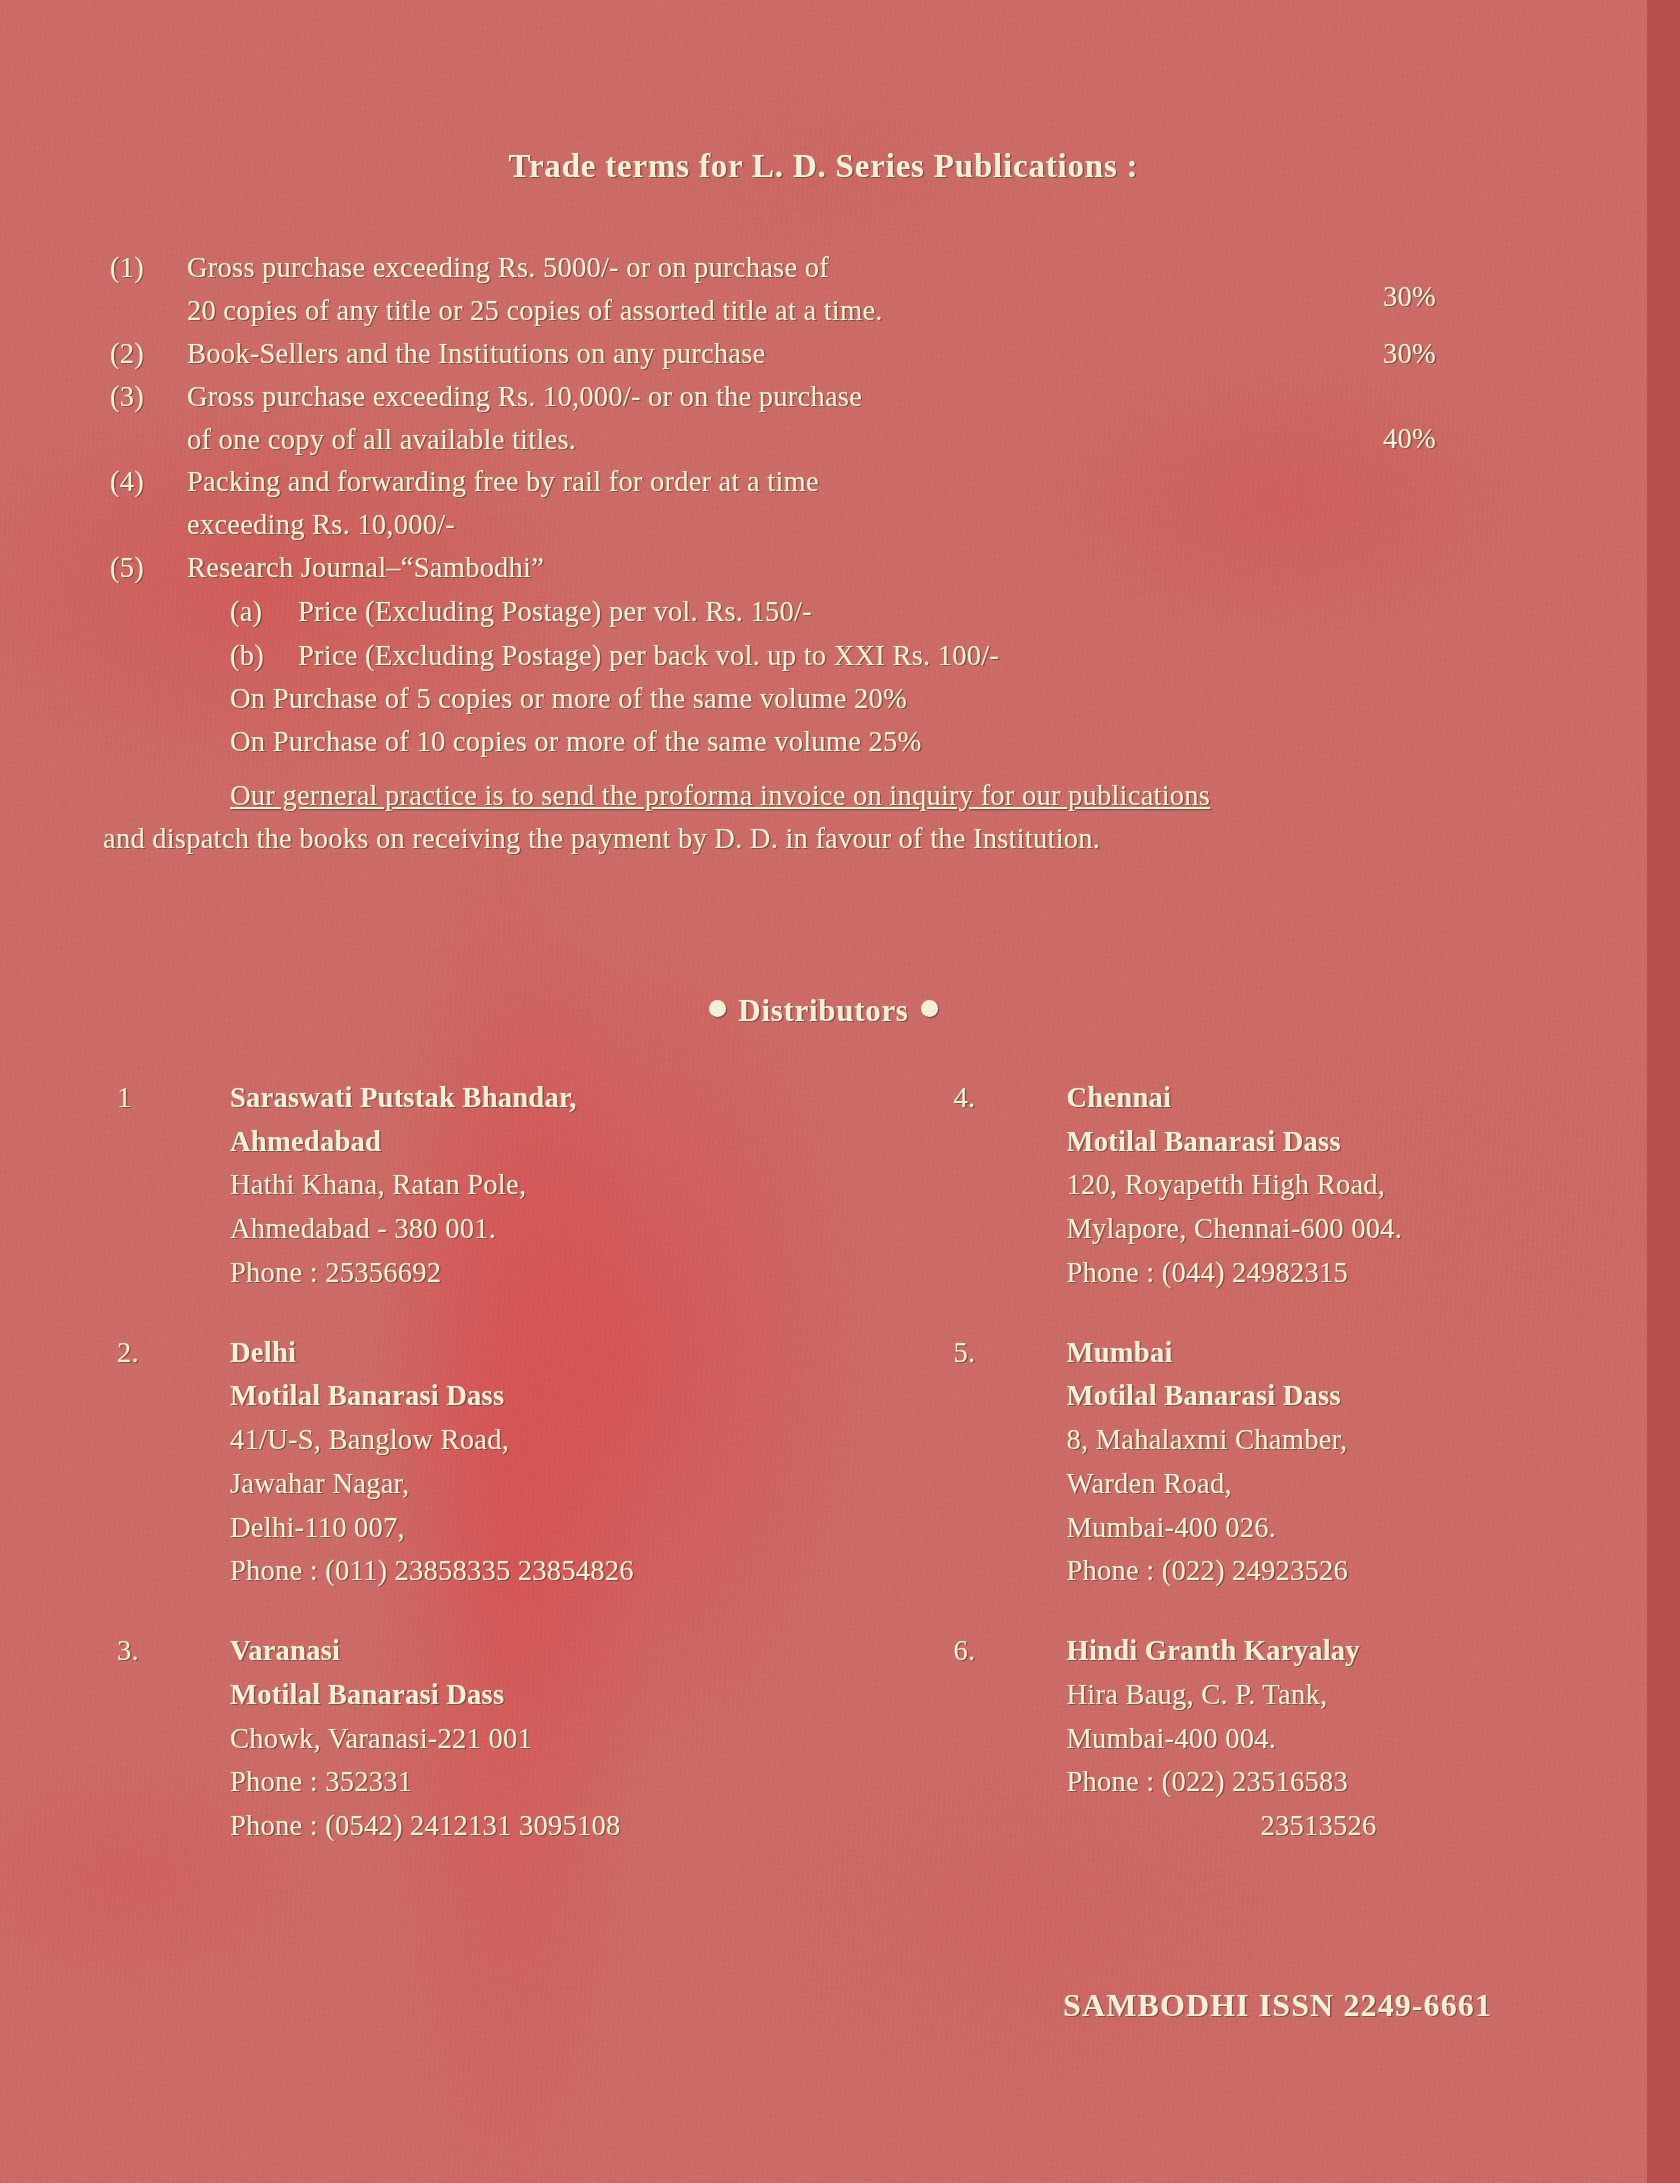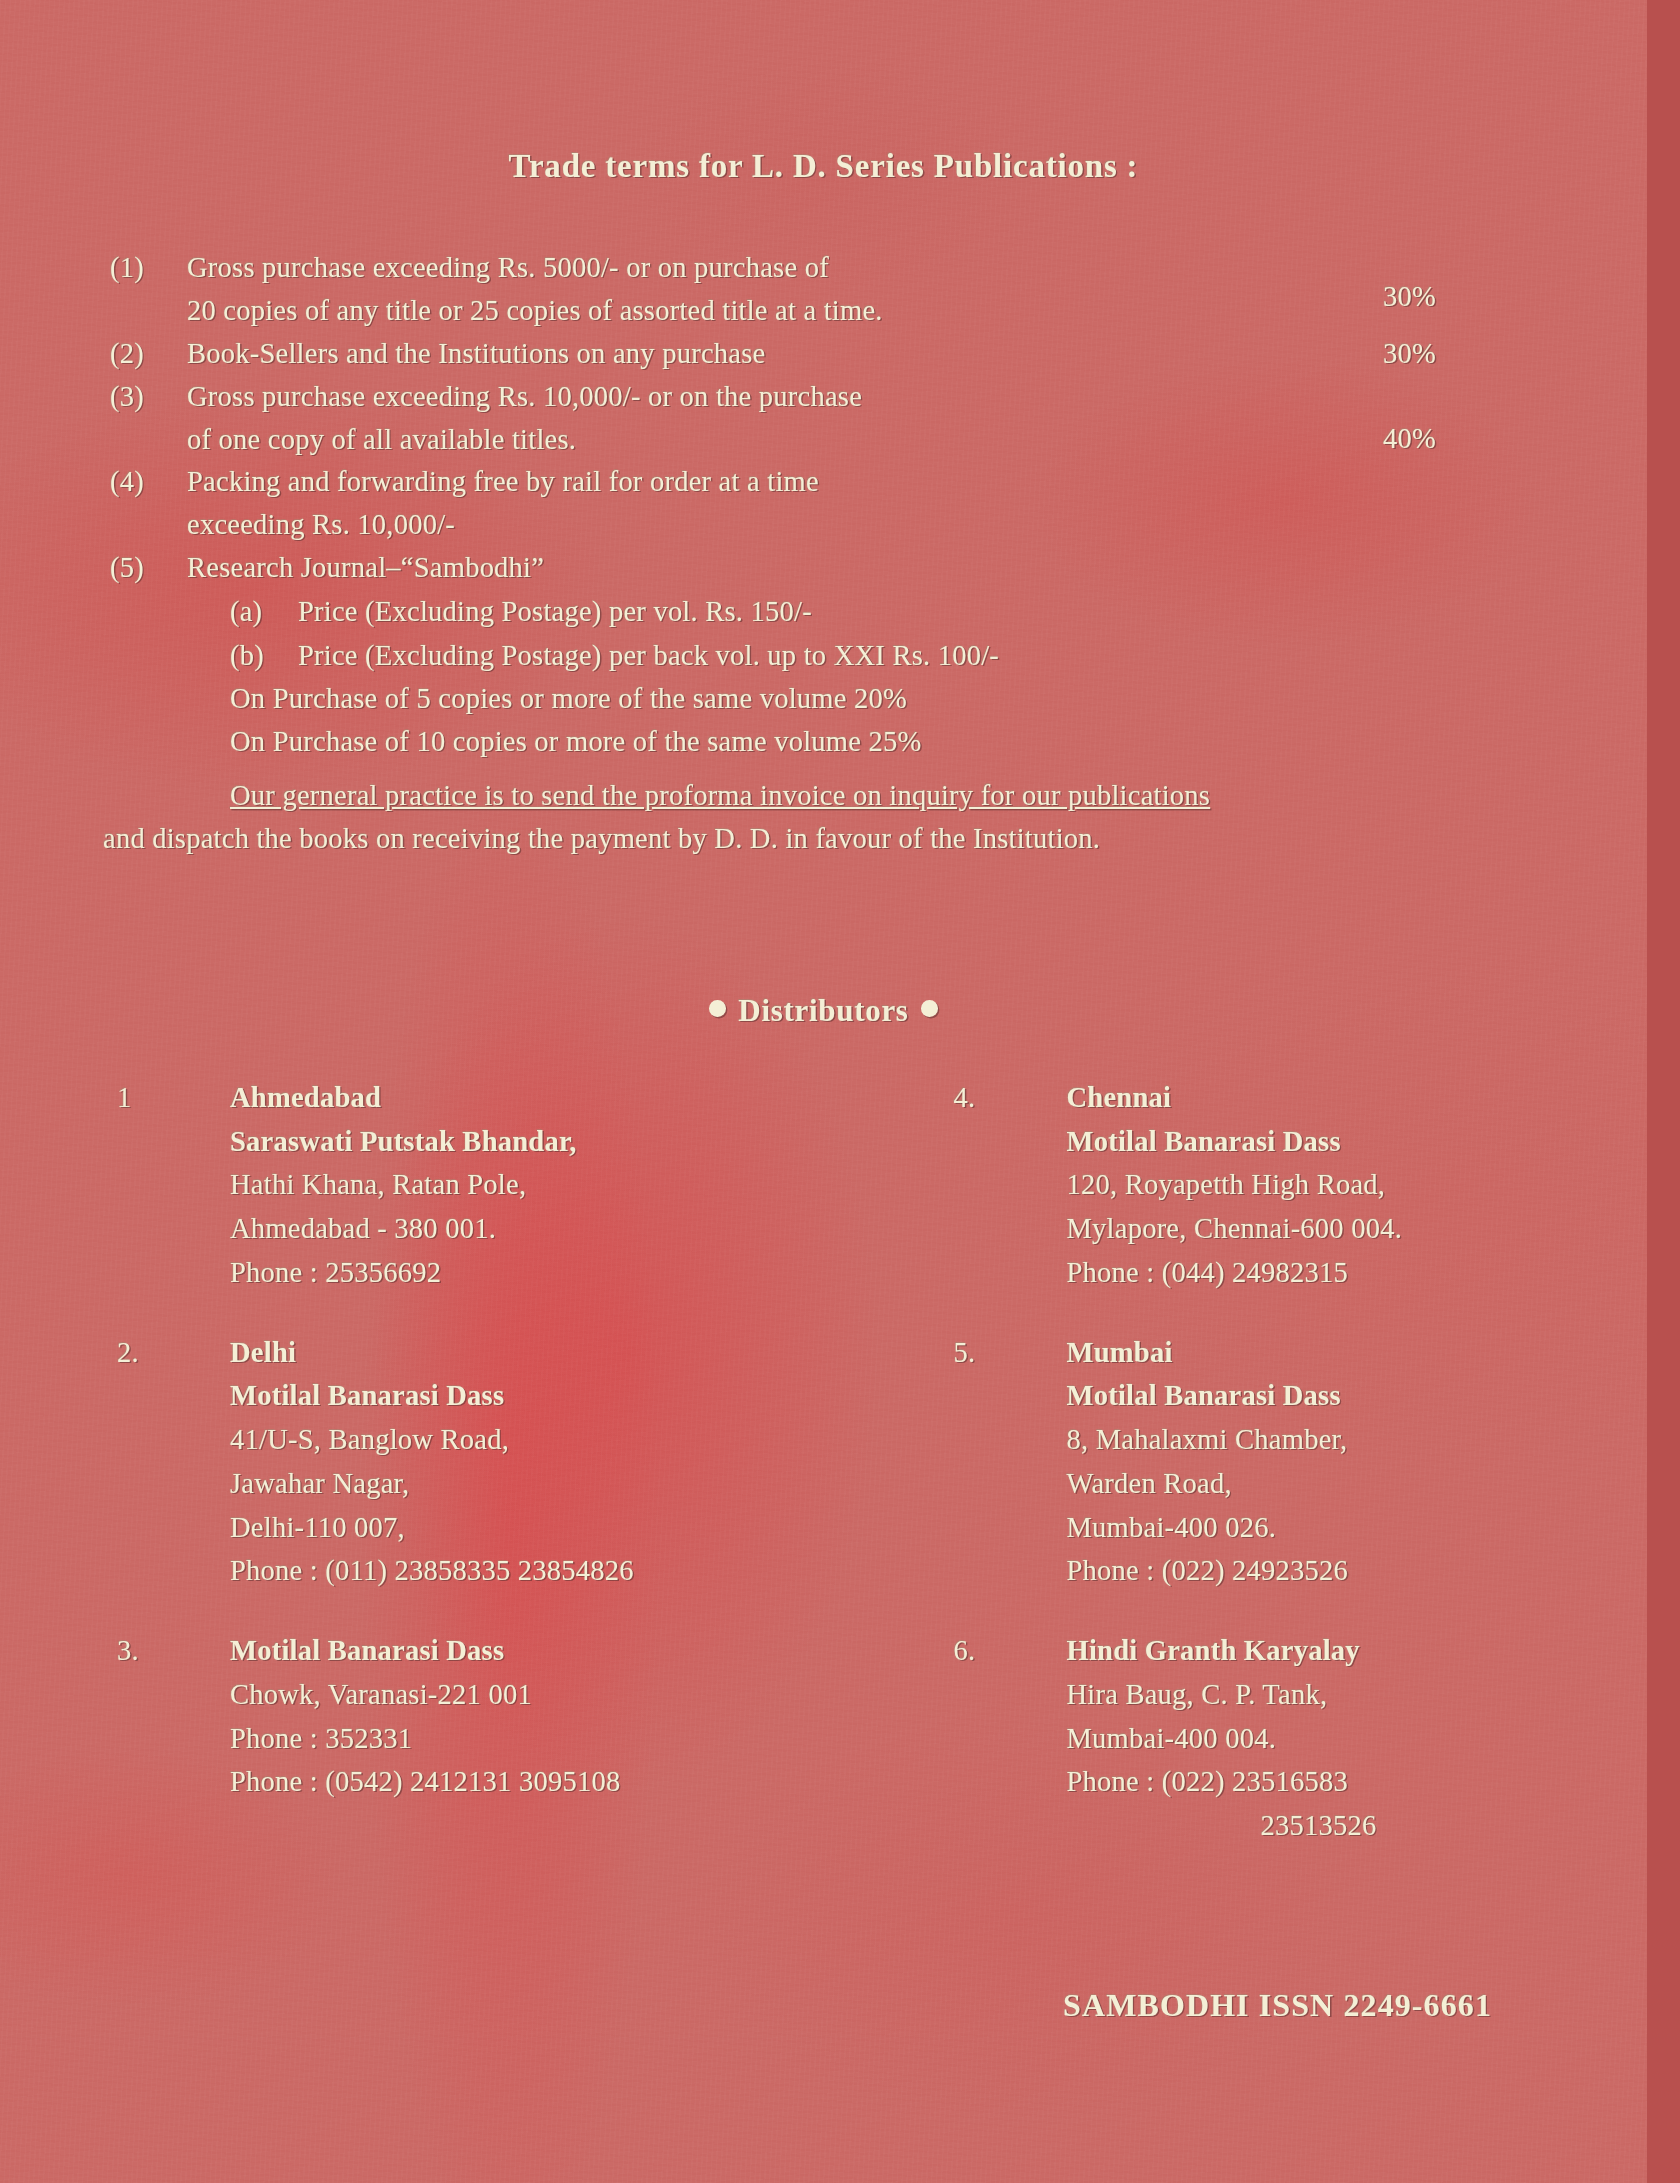--- a/index.html
+++ b/index.html
@@ -268,41 +268,42 @@
     <div class="dist-head ink">
       <span class="dot"></span><span>Distributors</span><span class="dot"></span>
     </div>
 
     <div class="dist-wrap">
       <div class="dist-cols">
         <div class="dist-col left" id="dist-left">
             <div class="dist-item">
               <div class="dist-idx ink">1</div>
               <div class="dist-body ink">
+                <span class="dist-line dist-firm">Saraswati Putstak Bhandar,</span>
                 <span class="dist-line dist-city">Ahmedabad</span>
-                <span class="dist-line dist-firm">Saraswati Putstak Bhandar,</span>
                 <span class="dist-line">Hathi Khana, Ratan Pole,</span>
                 <span class="dist-line">Ahmedabad - 380 001.</span>
                 <span class="dist-line">Phone : 25356692</span>
               </div>
             </div>
             <div class="dist-item">
               <div class="dist-idx ink">2.</div>
               <div class="dist-body ink">
                 <span class="dist-line dist-city">Delhi</span>
                 <span class="dist-line dist-firm">Motilal Banarasi Dass</span>
                 <span class="dist-line">41/U-S, Banglow Road,</span>
                 <span class="dist-line">Jawahar Nagar,</span>
                 <span class="dist-line">Delhi-110 007,</span>
                 <span class="dist-line">Phone : (011) 23858335 23854826</span>
               </div>
             </div>
             <div class="dist-item">
               <div class="dist-idx ink">3.</div>
               <div class="dist-body ink">
+                <span class="dist-line dist-city">Varanasi</span>
                 <span class="dist-line dist-firm">Motilal Banarasi Dass</span>
                 <span class="dist-line">Chowk, Varanasi-221 001</span>
                 <span class="dist-line">Phone : 352331</span>
                 <span class="dist-line">Phone : (0542) 2412131 3095108</span>
               </div>
             </div>
           </div>
         <div class="dist-col right" id="dist-right">
             <div class="dist-item">
               <div class="dist-idx ink">4.</div>

